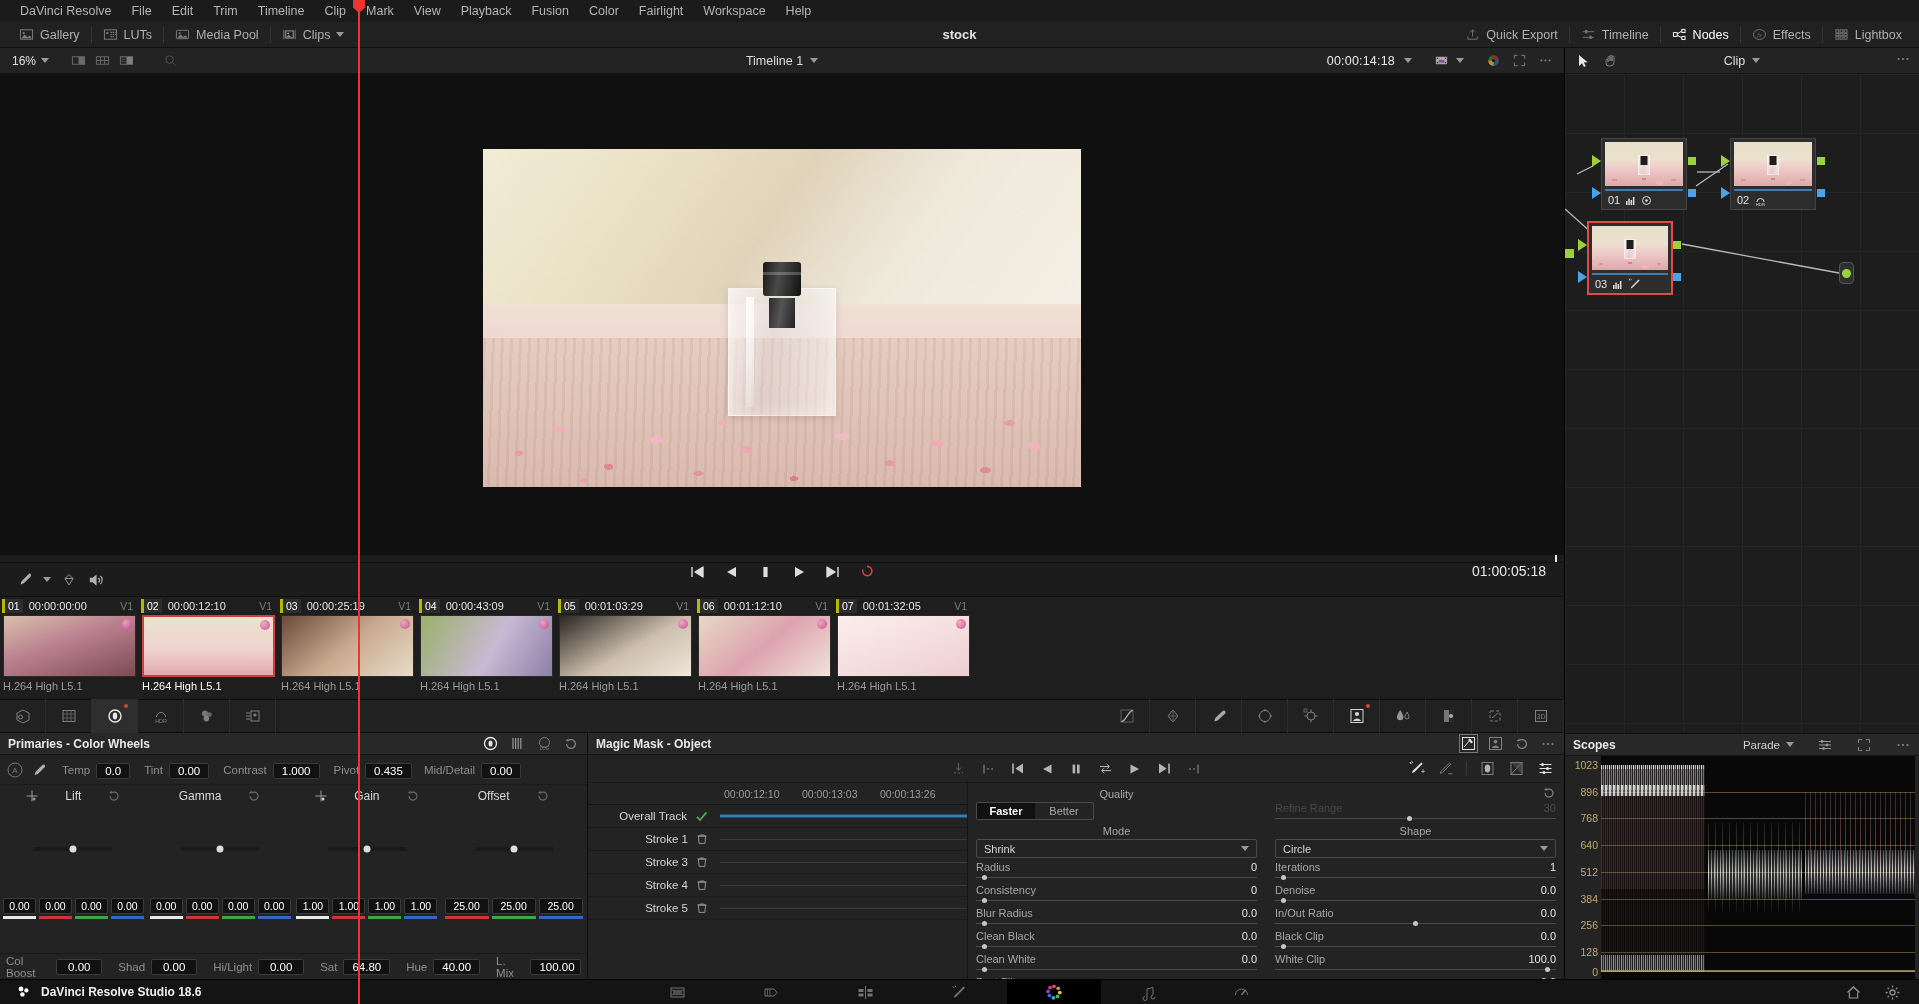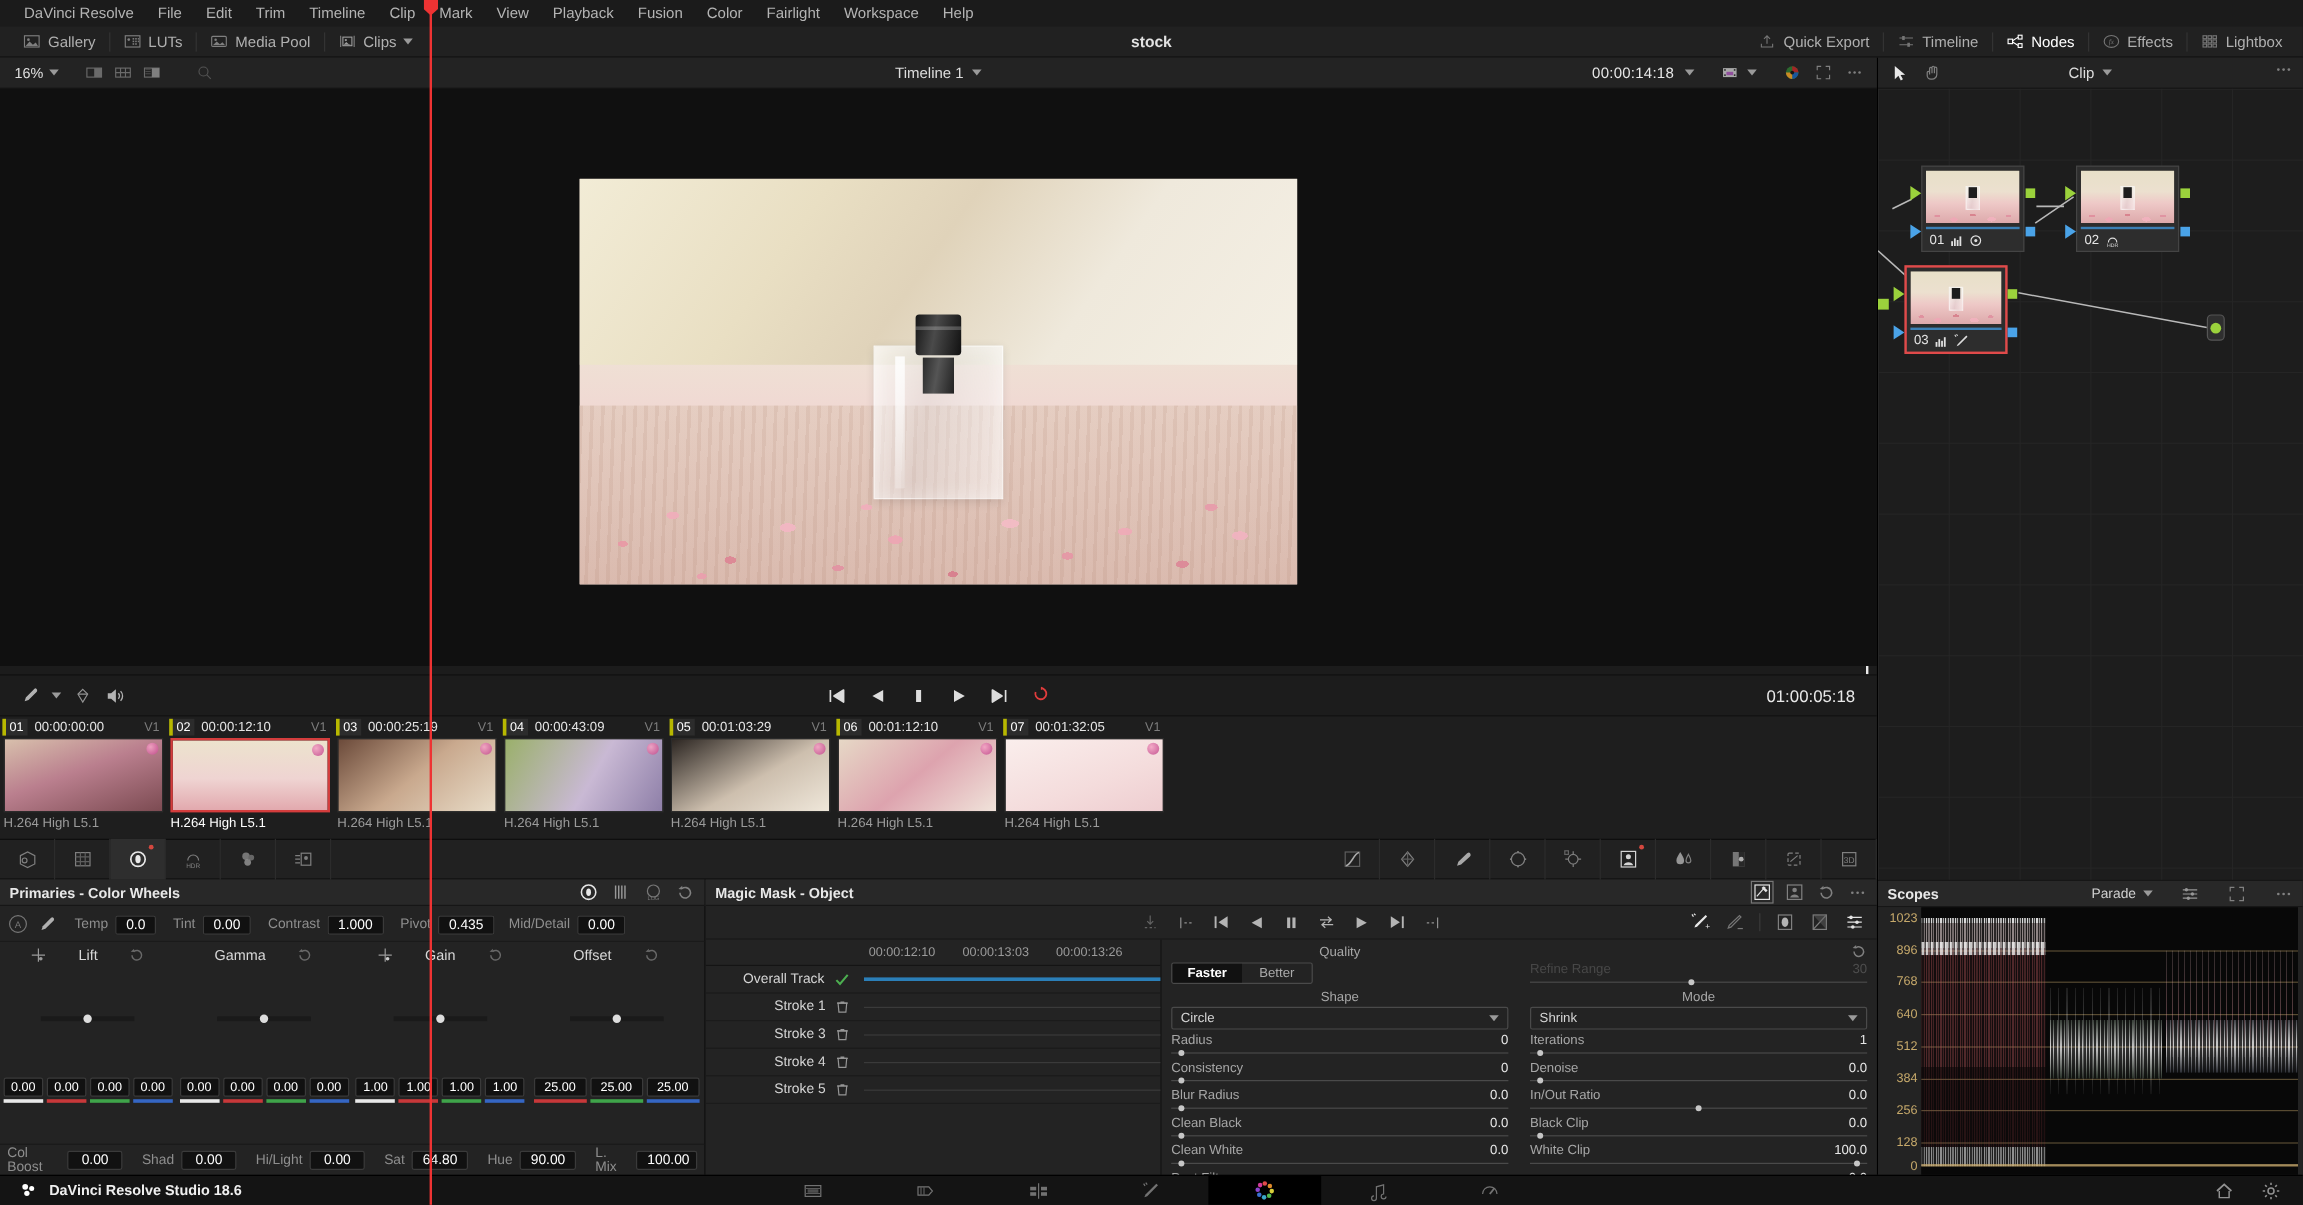--- a/index.html
+++ b/index.html
@@ -100,21 +100,21 @@
     background:linear-gradient(to bottom, rgba(255,255,255,.85), rgba(255,255,255,.25));}
   .neck{position:absolute;left:50%;transform:translateX(-50%);bottom:47%;width:26px;height:30px;
     background:linear-gradient(100deg,#2b2b2b,#555 45%,#222);}
   .cap{position:absolute;left:50%;transform:translateX(-50%);bottom:56.5%;width:38px;height:34px;border-radius:3px;
     background:linear-gradient(100deg,#171717,#4a4a4a 42%,#111);}
   .cap:before{content:"";position:absolute;left:0;right:0;top:10px;height:3px;background:rgba(255,255,255,.22);}
   .viewer-scrub { position:absolute; left:0; right:0; bottom:0; height:7px; background:#1c1c1c; }
   .viewer-scrub .ph { position:absolute; top:0; bottom:0; width:2px; background:#e9e9e9; right:7px;}
 
   
-  .transport { height:34px; background:#1c1c1c; display:flex; align-items:center; position:relative; flex:none; border-top:1px solid #111;}
+  .transport { height:34px; background:#1c1c1c; display:flex; position:relative; flex:none; border-top:1px solid #111;}
   .tr-left { display:flex; align-items:center; gap:10px; padding-left:16px; }
   .tr-center { position:absolute; left:0; right:0; display:flex; align-items:center; justify-content:center; gap:16px; }
   .tr-center .tbtn { width:18px; height:18px; display:flex; align-items:center; justify-content:center; }
   .tr-right { margin-left:auto; padding-right:18px; font-size:14px; color:#e8e8e8; }
 
   
   .clipstrip { height:103px; background:#1e1e1e; display:flex; flex:none; border-top:1px solid #111; overflow:hidden;}
   .clip { width:139px; flex:none; padding:0; position:relative; }
   .clip-head { height:18px; display:flex; align-items:center; gap:6px; padding-left:2px; font-size:11px; }
   .clip-num { background:#2c2c2c; color:#fff; font-size:10.5px; padding:1px 3px; border-left:3px solid #b8b800; line-height:1.15;}
@@ -1044,21 +1044,21 @@
             <div class="field" style="margin-right:16px">
               <span class="flabel">Hi/Light</span>
               <span class="fval">0.00</span>
             </div>
             <div class="field" style="margin-right:16px">
               <span class="flabel">Sat</span>
               <span class="fval">64.80</span>
             </div>
             <div class="field" style="margin-right:16px">
               <span class="flabel">Hue</span>
-              <span class="fval">90.00</span>
+              <span class="fval">40.00</span>
             </div>
             <div class="field">
               <span class="flabel">L. Mix</span>
               <span class="fval">100.00</span>
             </div>
           </div>
         </div>
 
         <div class="magicmask">
           <div class="panel-head">
@@ -1297,30 +1297,30 @@
                       <span class="v dim">30</span>
                     </div>
                     <div class="slider">
                         <div class="track"></div>
                         <div class="knob" style="left:47%"></div>
                       </div>
                   </div>
                 </div>
 
                 <div>
+                  <div class="plabel">Mode</div>
+                  <div class="dropd">
+                    <span>Shrink</span>
+                    <span class="c chev"></span>
+                  </div>
+                </div>
+                <div>
                   <div class="plabel">Shape</div>
                   <div class="dropd">
                     <span>Circle</span>
-                    <span class="c chev"></span>
-                  </div>
-                </div>
-                <div>
-                  <div class="plabel">Mode</div>
-                  <div class="dropd">
-                    <span>Shrink</span>
                     <span class="c chev"></span>
                   </div>
                 </div>
 
                 <div class="prow">
                   <div class="hd">
                       <span>Radius</span>
                       <span class="v">0</span>
                     </div>
                   <div class="slider">

